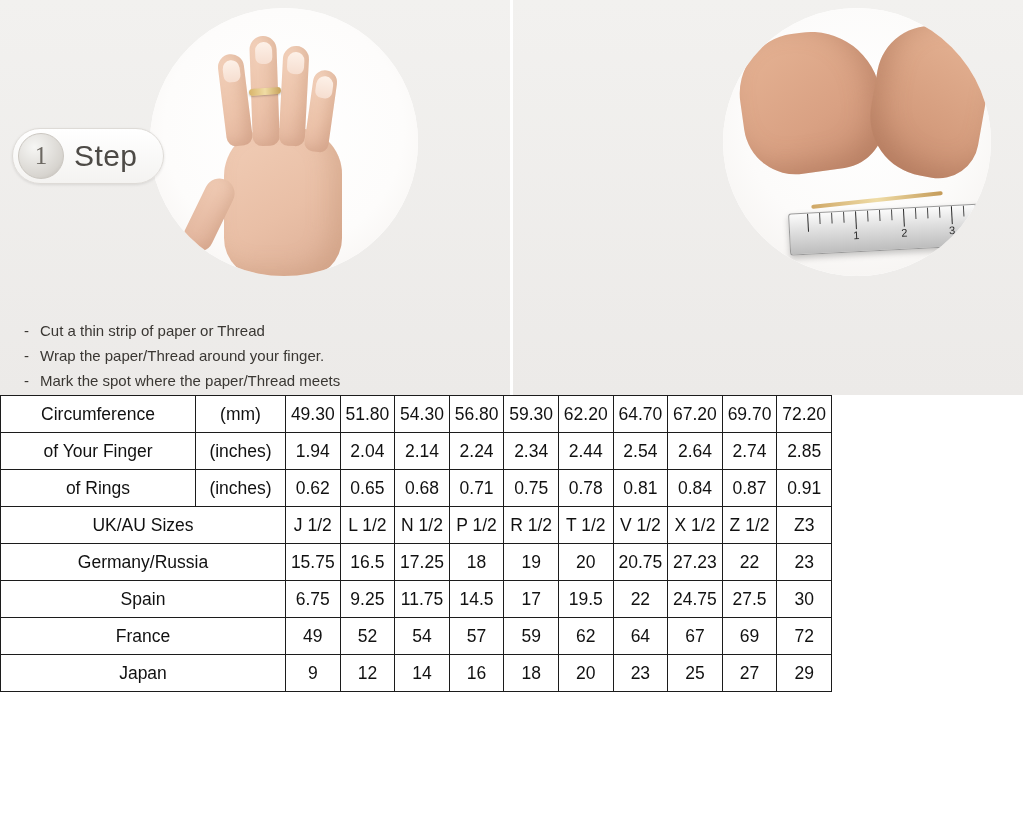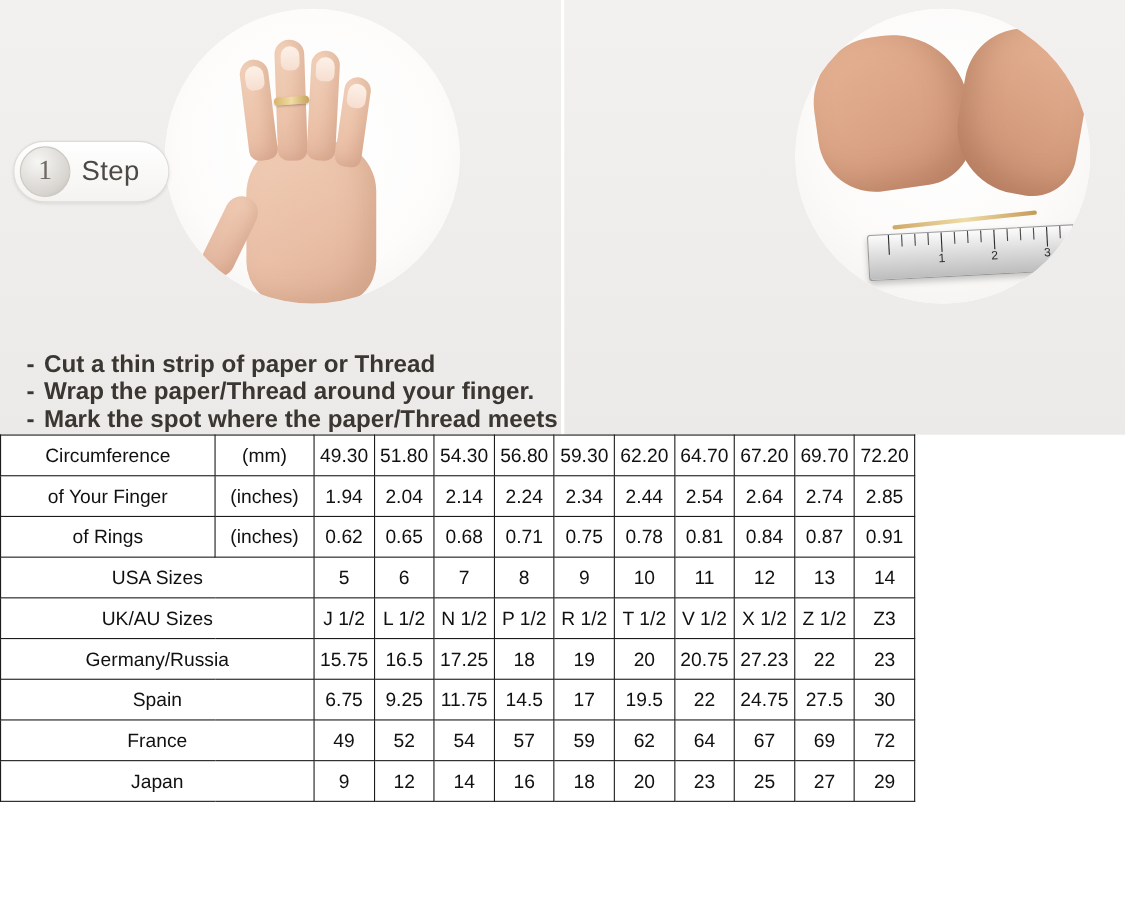--- a/index.html
+++ b/index.html
@@ -210,33 +210,32 @@
     background: radial-gradient(circle at 35% 30%, #f6f6f4 0%, #d7d4cf 70%, #b9b5af 100%);
     border: 1px solid #cbc7c1;
     color: #6c6862;
     font-size: 25px;
     display: flex;
     align-items: center;
     justify-content: center;
     font-family: "Liberation Serif", serif;
   }
   .step-word {
-    font-size: 25px;
+    font-size: 30px;
     color: #4d4a46;
     letter-spacing: .4px;
   }
 
   .step-notes {
     position: absolute;
     left: 24px;
     top: 318px;
-    font-size: 22px;
+    font-size: 15px;
     color: #3a3733;
     line-height: 25px;
-    font-weight: bold;
   }
   .step-notes div { white-space: nowrap; }
   .dash { display: inline-block; width: 16px; }
 
   
   .table-wrap {
     position: absolute;
     left: 0;
     top: 395px;
     width: 1023px;
@@ -395,33 +394,20 @@
           <td>0.68</td>
           <td>0.71</td>
           <td>0.75</td>
           <td>0.78</td>
           <td>0.81</td>
           <td>0.84</td>
           <td>0.87</td>
           <td>0.91</td>
         </tr>
 
-        <tr>
-          <td class="row-label two-col-label" colspan="2">USA Sizes</td>
-          <td class="shaded">5</td>
-          <td class="shaded">6</td>
-          <td class="shaded">7</td>
-          <td class="shaded">8</td>
-          <td class="shaded">9</td>
-          <td class="shaded">10</td>
-          <td class="shaded">11</td>
-          <td class="shaded">12</td>
-          <td class="shaded">13</td>
-          <td class="shaded">14</td>
-        </tr>
 
         <tr>
           <td class="row-label two-col-label" colspan="2">UK/AU Sizes</td>
           <td>J 1/2</td>
           <td>L 1/2</td>
           <td>N 1/2</td>
           <td>P 1/2</td>
           <td>R 1/2</td>
           <td>T 1/2</td>
           <td>V 1/2</td>

